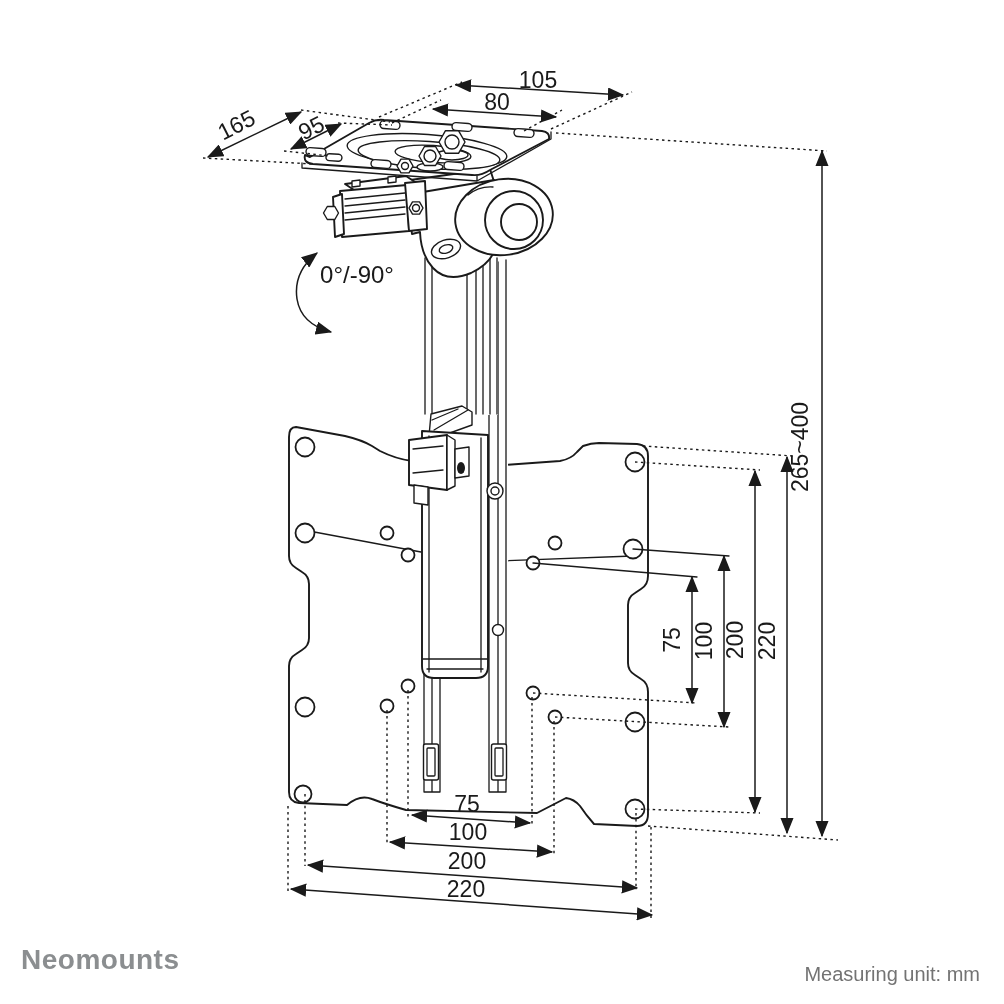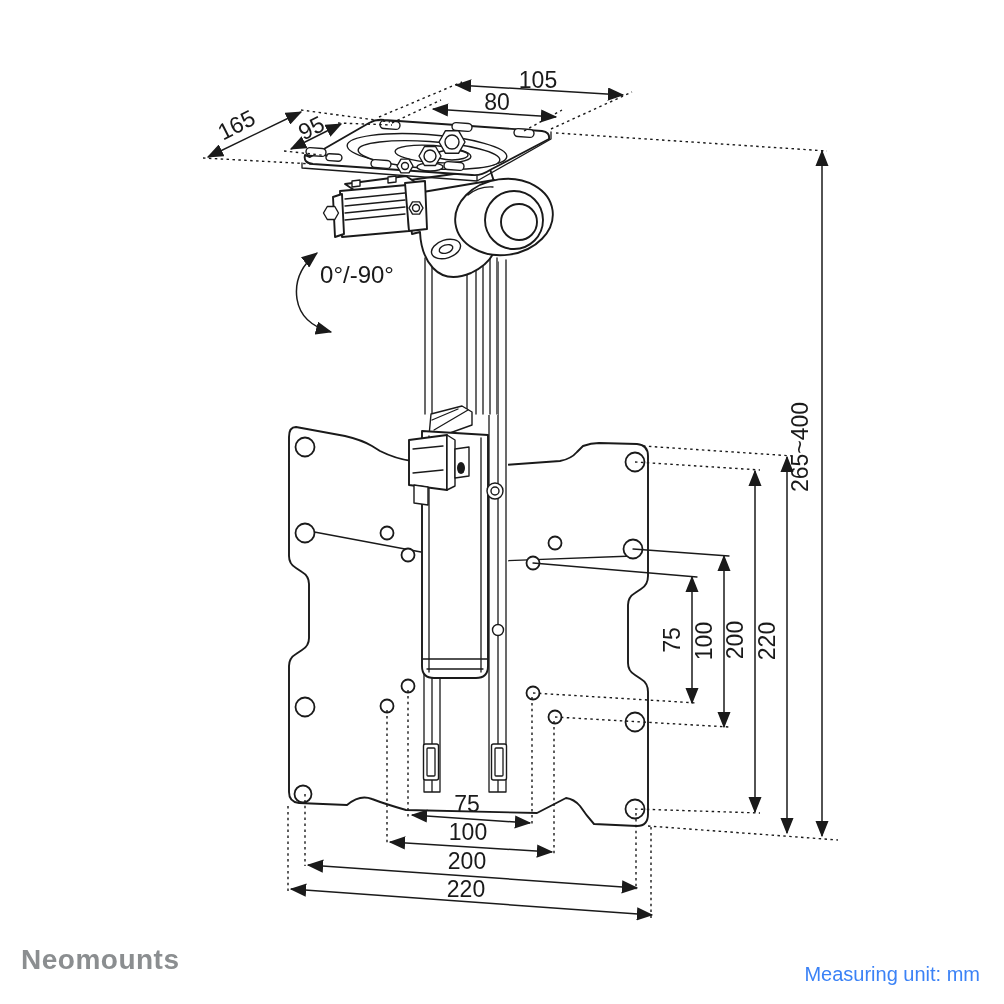--- a/index.html
+++ b/index.html
@@ -1,21 +1,21 @@
 <!DOCTYPE html>
 <html><head>
 <meta charset="utf-8">
 <style>
   html,body{margin:0;padding:0;background:#fff;}
   #stage{position:relative;width:1004px;height:1000px;background:#fff;overflow:hidden;
          font-family:"Liberation Sans",sans-serif;}
   #drawing{position:absolute;left:0;top:0;}
   .brand{position:absolute;left:21px;bottom:24px;font-size:28px;font-weight:700;
          letter-spacing:0.5px;color:#8b8e90;}
-  .unit{position:absolute;right:24px;bottom:14px;font-size:20px;color:#3b82f6;}
+  .unit{position:absolute;right:24px;bottom:14px;font-size:20px;color:#737373;}
   .lnt{stroke:#1a1a1a;stroke-width:1.3;fill:none;stroke-linejoin:round;stroke-linecap:round;}
   .wht{stroke:#1a1a1a;stroke-width:1.9;fill:#fff;stroke-linejoin:round;}
   .whtt{stroke:#1a1a1a;stroke-width:1.4;fill:#fff;stroke-linejoin:round;}
   .blank{fill:#fff;stroke:none;}
   .dot{stroke:#1a1a1a;stroke-width:1.4;fill:none;stroke-dasharray:2.5 3.4;}
   .dim{stroke:#1a1a1a;stroke-width:1.5;fill:none;}
   .lbl{font-family:"Liberation Sans",sans-serif;font-size:23px;fill:#1a1a1a;text-anchor:middle;}
   .lbl2{font-family:"Liberation Sans",sans-serif;font-size:24px;fill:#1a1a1a;text-anchor:middle;}
   .hole{fill:#fff;stroke:#1a1a1a;stroke-width:1.8;}
 </style>

